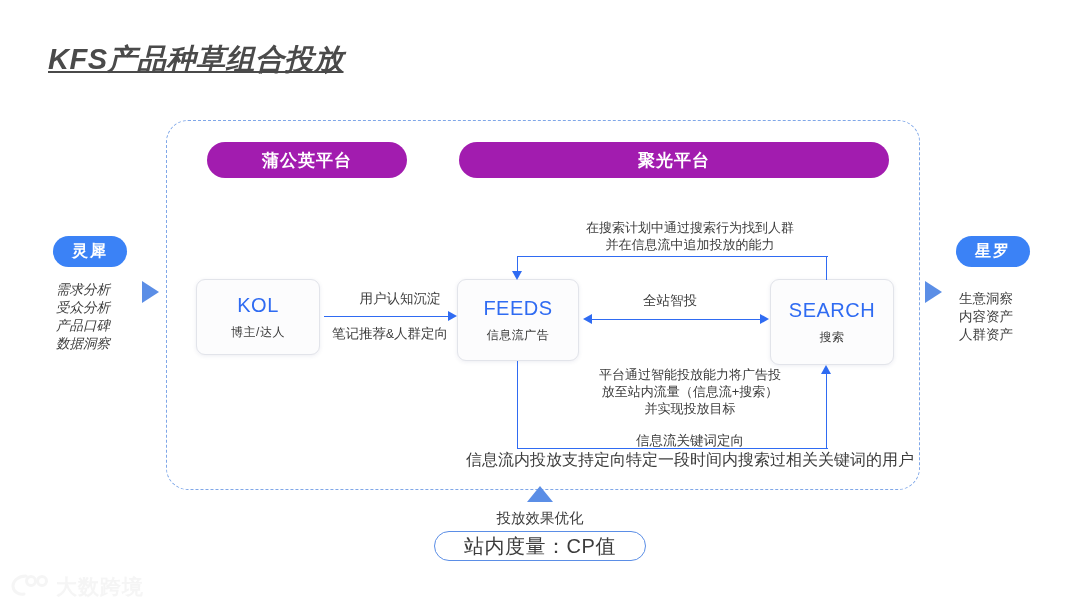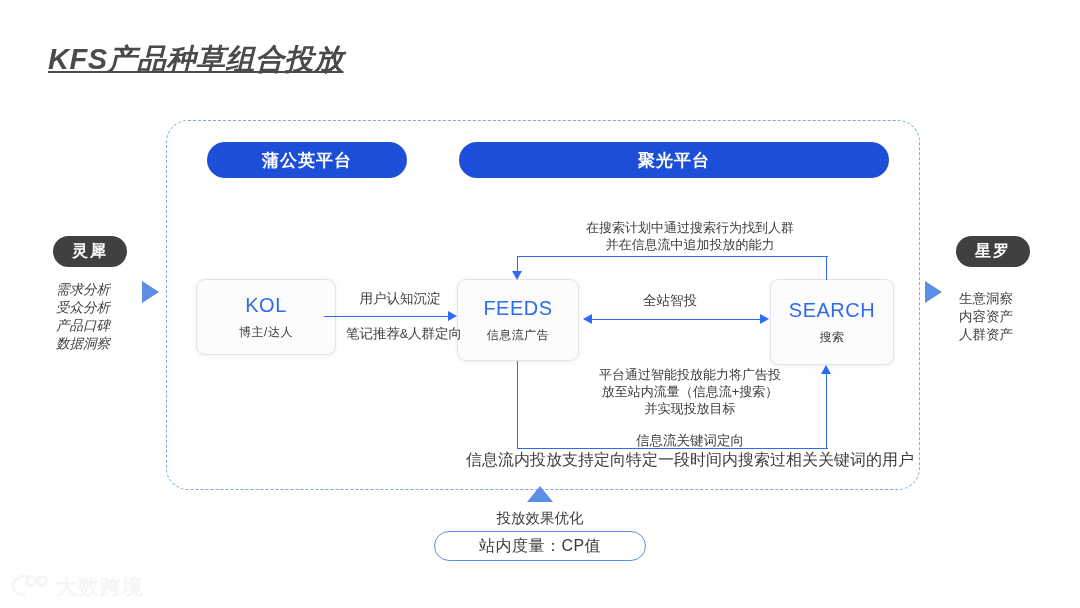--- a/index.html
+++ b/index.html
@@ -38,21 +38,21 @@
     width: 754px;
     height: 370px;
     border: 1.5px dashed #7fa7e8;
     border-radius: 22px;
     box-sizing: border-box;
   }
 
   
   .pill {
     position: absolute;
-    background: #1d4ed8;
+    background: #a21caf;
     color: #ffffff;
     border-radius: 999px;
     display: flex;
     align-items: center;
     justify-content: center;
     font-size: 17px;
     font-weight: bold;
     letter-spacing: 1px;
     white-space: nowrap;
   }
@@ -65,21 +65,21 @@
   .pill-spotlight {
     left: 459px;
     top: 142px;
     width: 430px;
     height: 36px;
   }
 
   
   .side-pill {
     position: absolute;
-    background: #404040;
+    background: #3b82f6;
     color: #ffffff;
     border-radius: 999px;
     display: flex;
     align-items: center;
     justify-content: center;
     font-size: 16px;
     font-weight: bold;
     letter-spacing: 2px;
     white-space: nowrap;
   }
@@ -147,21 +147,21 @@
     font-size: 20px;
     color: #2f6bf2;
     letter-spacing: 0.5px;
     margin-bottom: 7px;
   }
   .node .node-cn {
     font-size: 12px;
     color: #3c3c3c;
     letter-spacing: 0.5px;
   }
-  .node-kol    { left: 196px; top: 279px; width: 140px; height: 76px; }
+  .node-kol    { left: 196px; top: 279px; width: 124px; height: 76px; }
   .node-feeds  { left: 457px; top: 279px; width: 122px; height: 82px; }
   .node-search { left: 770px; top: 279px; width: 124px; height: 86px; }
 
   
   .hline {
     position: absolute;
     height: 0;
     border-top: 1.6px solid #2f6bf2;
   }
   .vline {
@@ -198,21 +198,21 @@
   
   .edge-label {
     position: absolute;
     font-size: 13.5px;
     color: #3c3c3c;
     white-space: nowrap;
     text-align: center;
     font-family: Liberation Mono, monospace;
   }
   .lbl-kol-top    { left: 330px; top: 290px; width: 140px; }
-  .lbl-kol-bottom { left: 324px; top: 325px; width: 160px; }
+  .lbl-kol-bottom { left: 310px; top: 325px; width: 160px; }
   .lbl-zhitou     { left: 600px; top: 292px; width: 140px; }
 
   .ann {
     position: absolute;
     font-size: 13px;
     line-height: 17px;
     color: #3c3c3c;
     text-align: center;
     white-space: pre-line;
   }
@@ -243,21 +243,21 @@
     position: absolute;
     left: 434px;
     top: 531px;
     width: 212px;
     height: 30px;
     border: 1.2px solid #5b8ee6;
     border-radius: 999px;
     display: flex;
     align-items: center;
     justify-content: center;
-    font-size: 16px;
+    font-size: 20px;
     color: #3c3c3c;
     letter-spacing: 0.5px;
     box-sizing: border-box;
     white-space: nowrap;
   }
 
   
   .watermark {
     position: absolute;
     left: 10px;

